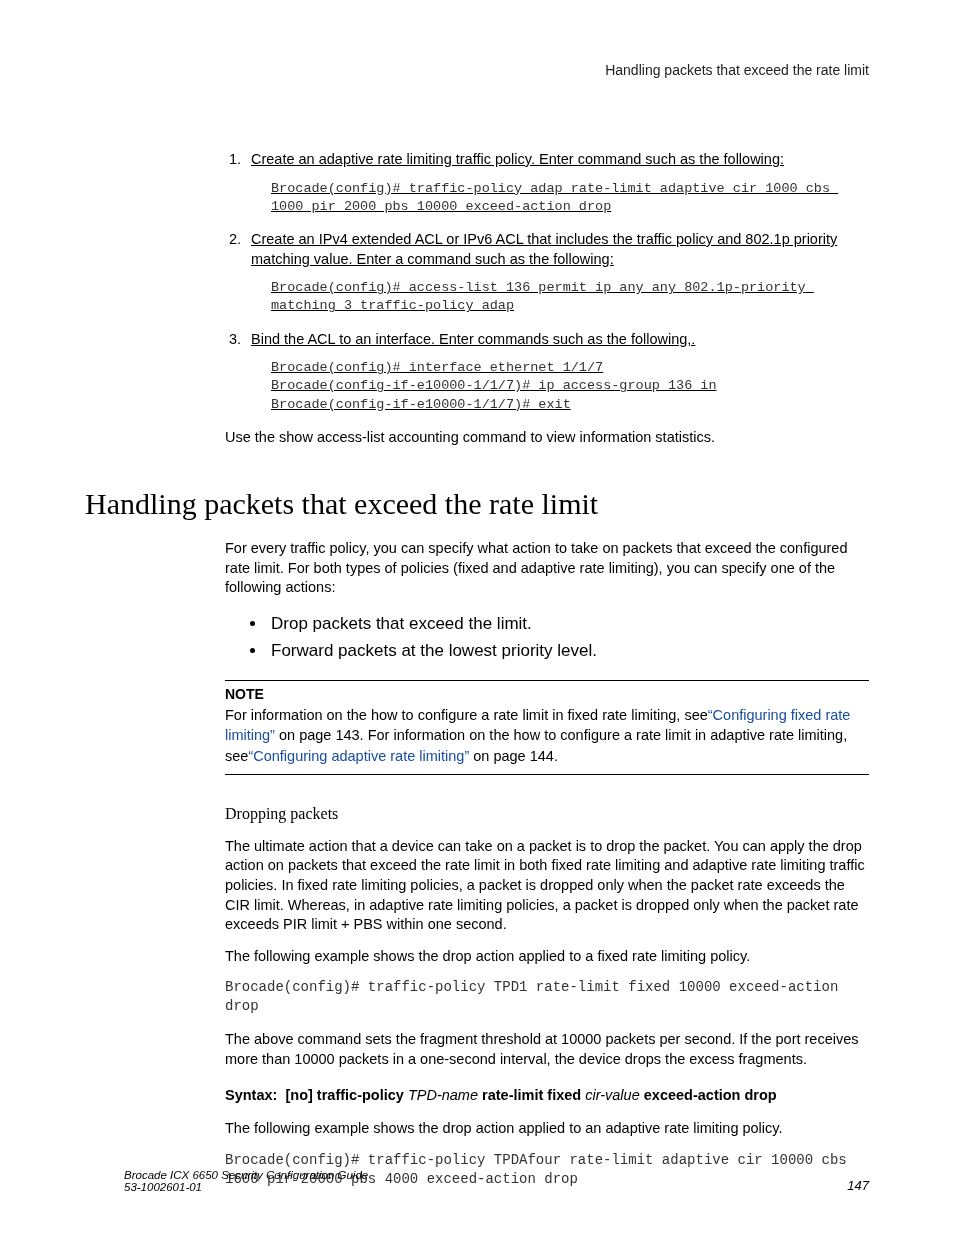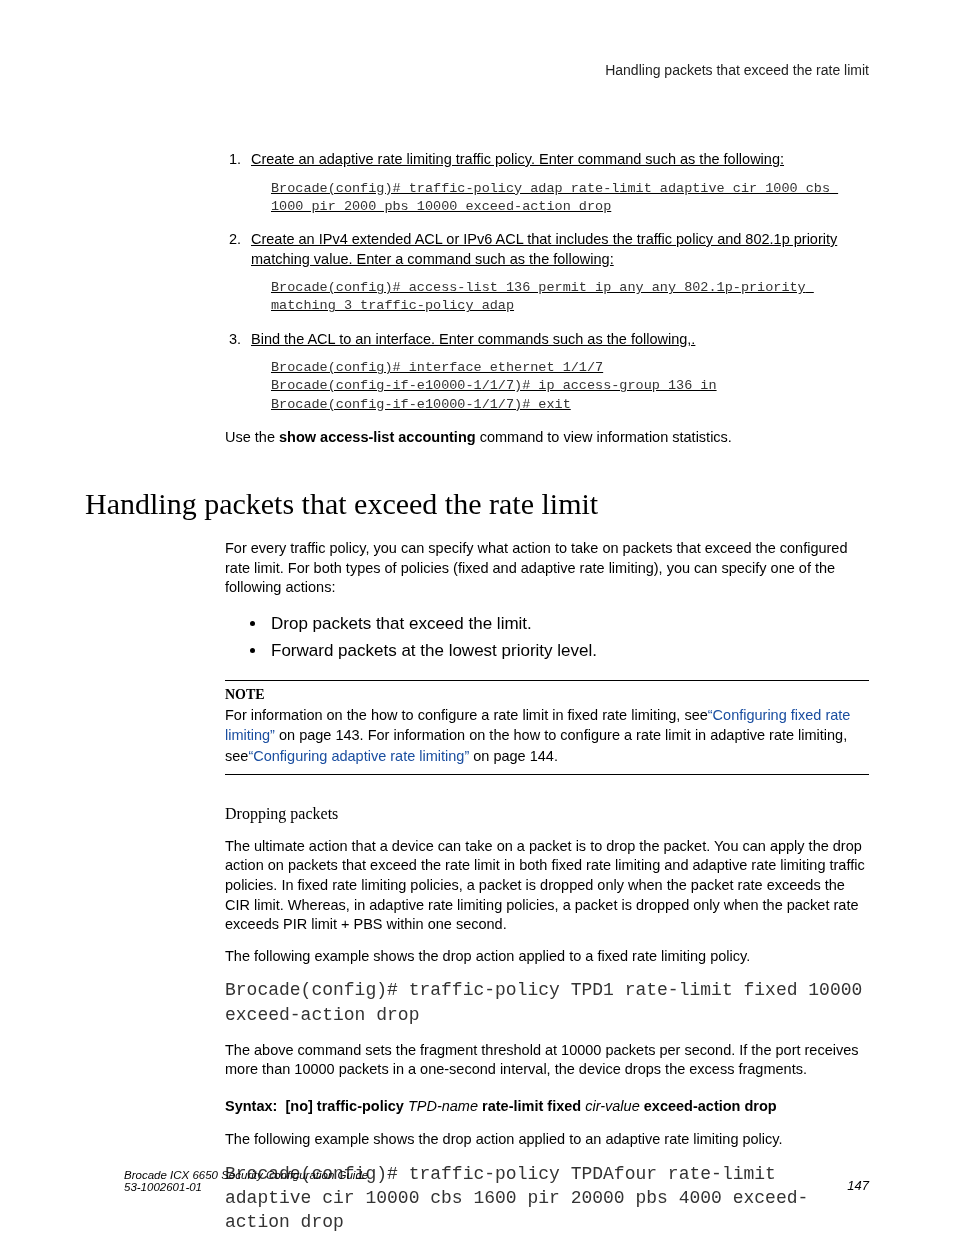--- a/index.html
+++ b/index.html
@@ -66,33 +66,33 @@
   .note-block {
     margin-left: 140px;
     border-top: 1px solid #000;
     border-bottom: 1px solid #000;
     padding: 4px 0 8px 0;
     font-size: 14.5px;
     line-height: 1.4;
   }
   .note-label {
     font-weight: bold;
-    font-family: Liberation Serif, serif;
+    font-family: Liberation Sans, sans-serif;
     font-size: 14px;
   }
   .link { color: #1a4ea0; }
   h2.sub {
     font-family: Georgia, 'Times New Roman', serif;
     font-weight: 400;
     font-size: 16px;
     margin: 30px 0 14px 140px;
   }
   .code-block {
     font-family: "Courier New", Courier, monospace;
-    font-size: 18px;
+    font-size: 14px;
     color: #333;
     margin: 8px 0 14px 140px;
     white-space: pre-wrap;
     line-height: 1.35;
   }
   .syntax {
     margin-left: 140px;
     font-size: 14.5px;
     line-height: 1.4;
     margin-top: 16px;
@@ -107,21 +107,21 @@
     right: 85px;
     font-size: 11.5px;
     font-style: italic;
     color: #000;
     display: flex;
     justify-content: space-between;
     align-items: flex-end;
     margin-left: 39px;
   }
   .footer .right { font-style: italic; font-size: 13px; }
-  .cmd-bold { font-weight: bold; }
+  .cmd-bold { font-weight: normal; }
 </style>
 </head>
 <body>
 
 <div class="page">
 
   <div class="running-head">Handling packets that exceed the rate limit</div>
 
   <ol class="steps">
     <li>

